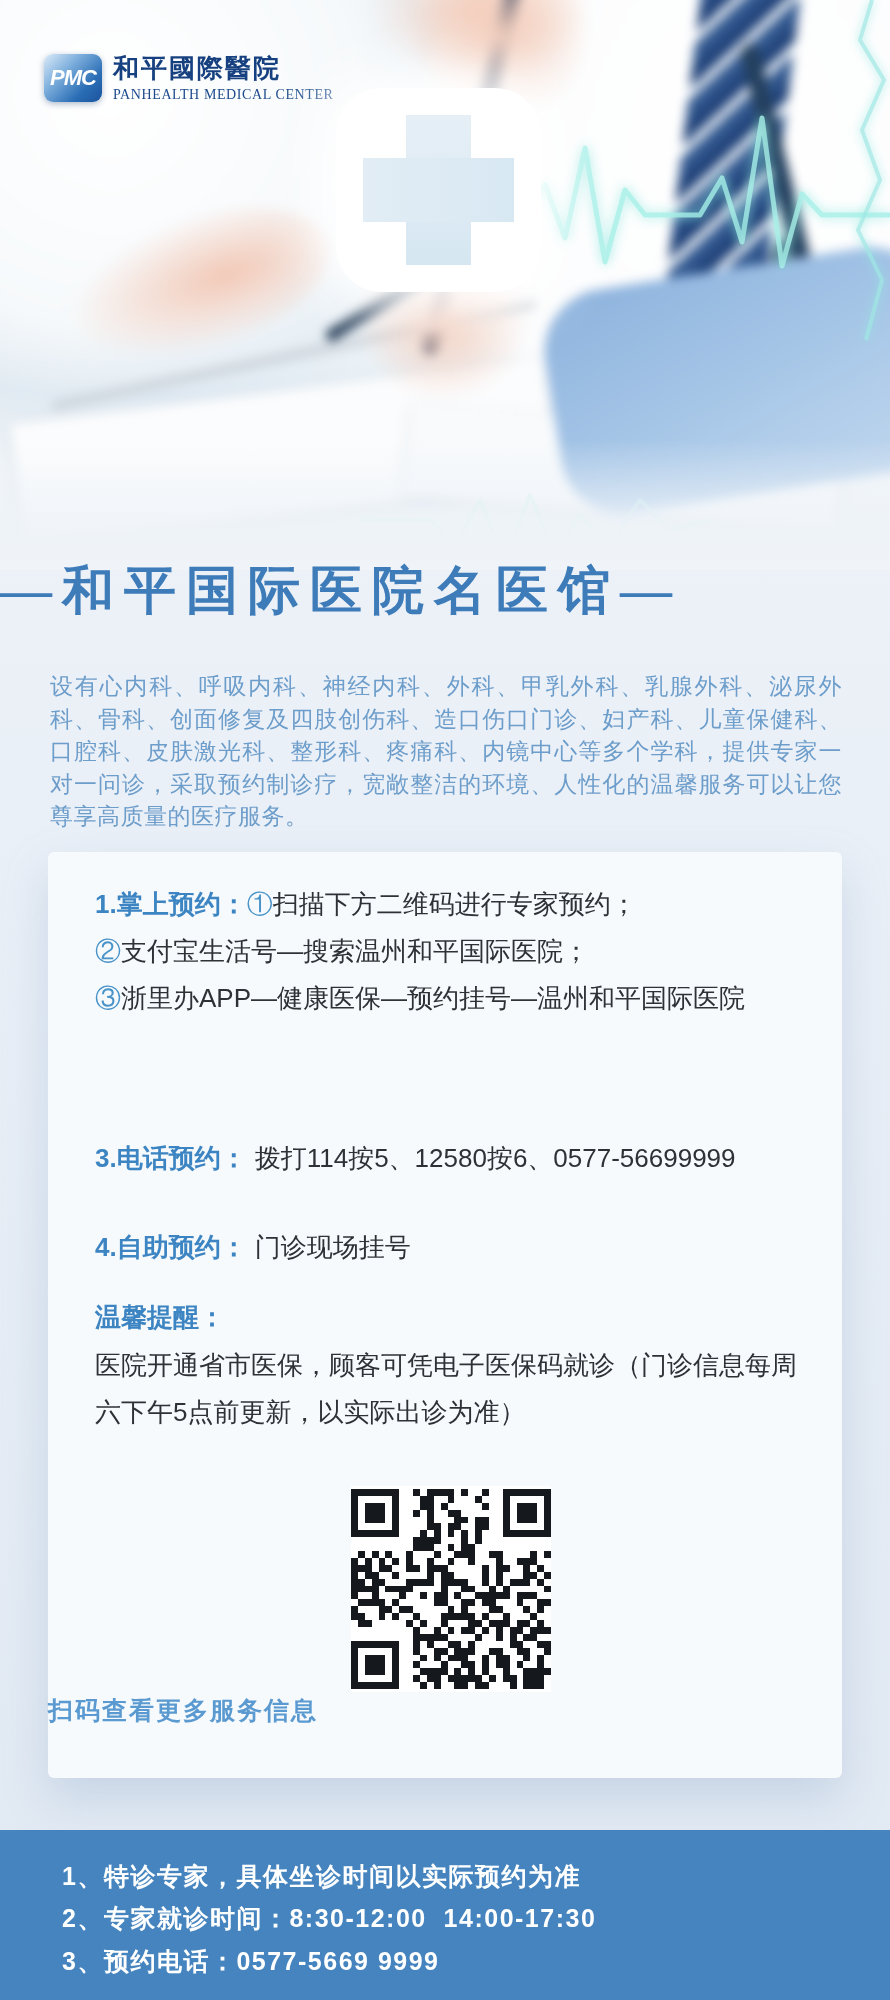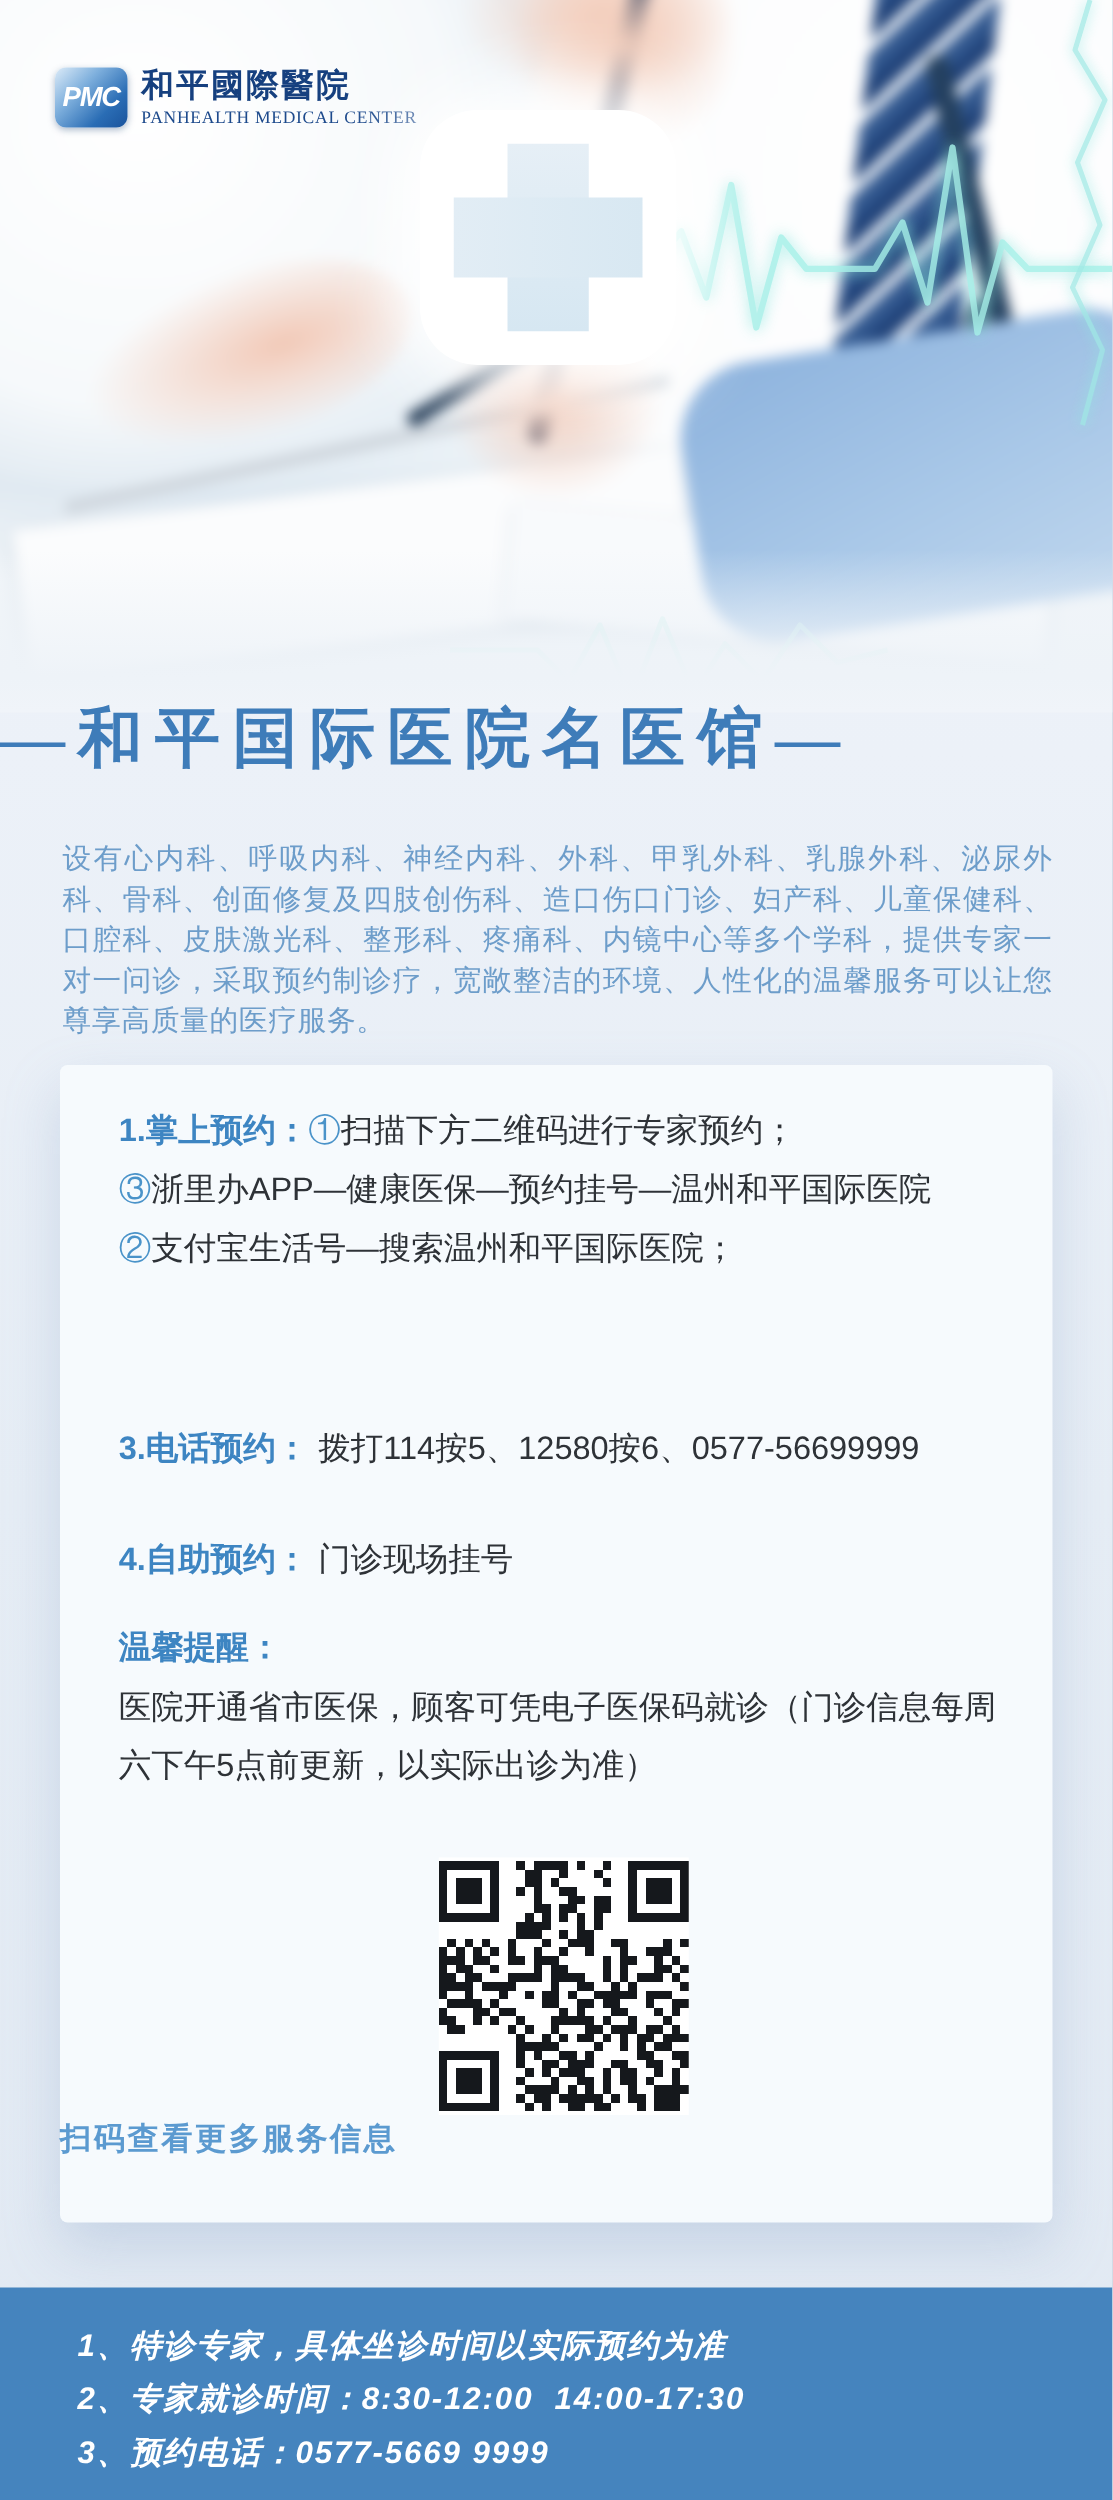--- a/index.html
+++ b/index.html
@@ -71,21 +71,21 @@
   .sec-3{top:283px;}
   .sec-4{top:361px;margin-top:11px;}
   .sec .val{margin-left:8px;}
   .reminder-lbl{position:absolute;left:47px;top:448px;font-size:26px;font-weight:700;color:#3d85c2;}
   .reminder-txt{position:absolute;left:47px;top:490px;width:708px;font-size:26px;line-height:47px;color:#2e3237;}
   .qr-wrap{position:absolute;left:303px;top:634px;width:200px;height:206px;background:#ffffff;padding:0;}
   .qr-caption{position:absolute;left:0;top:842px;width:794px;font-size:25px;font-weight:600;
               color:#5b9ad0;letter-spacing:2px;}
 
   
-  .footer{position:absolute;left:0;top:1830px;width:890px;height:170px;background:#4584be;font-style:italic;}
+  .footer{position:absolute;left:0;top:1830px;width:890px;height:170px;background:#4584be;}
   .footer-line{position:absolute;left:62px;font-size:25px;font-weight:700;color:#ffffff;letter-spacing:1.5px;white-space:pre-wrap;}
   .f1{top:30px;} .f2{top:72px;} .f3{top:115px;}
 </style>
 </head>
 <body>
 
 <div class="page">
 
   <div class="hero">
     <div class="photo">
@@ -131,24 +131,24 @@
   <div class="page-title">—和平国际医院名医馆—</div>
   <div class="intro">设有心内科、呼吸内科、神经内科、外科、甲乳外科、乳腺外科、泌尿外科、骨科、创面修复及四肢创伤科、造口伤口门诊、妇产科、儿童保健科、口腔科、皮肤激光科、整形科、疼痛科、内镜中心等多个学科，提供专家一对一问诊，采取预约制诊疗，宽敞整洁的环境、人性化的温馨服务可以让您尊享高质量的医疗服务。</div>
 
   <div class="card">
 
     <div class="sec sec-1">
       <div>
         <span class="lbl">1.掌上预约：</span><span class="num">①</span><span>扫描下方二维码进行专家预约；</span>
       </div>
       <div>
-        <span class="num">③</span><span>浙里办APP—健康医保—预约挂号—温州和平国际医院</span>
+        <span class="num">②</span><span>支付宝生活号—搜索温州和平国际医院；</span>
       </div>
       <div>
-        <span class="num">②</span><span>支付宝生活号—搜索温州和平国际医院；</span>
+        <span class="num">③</span><span>浙里办APP—健康医保—预约挂号—温州和平国际医院</span>
       </div>
     </div>
 
 
     <div class="sec sec-3">
       <span class="lbl">3.电话预约：</span><span class="val">拨打114按5、12580按6、0577-56699999</span>
     </div>
 
     <div class="sec sec-4">
       <span class="lbl">4.自助预约：</span><span class="val">门诊现场挂号</span>

